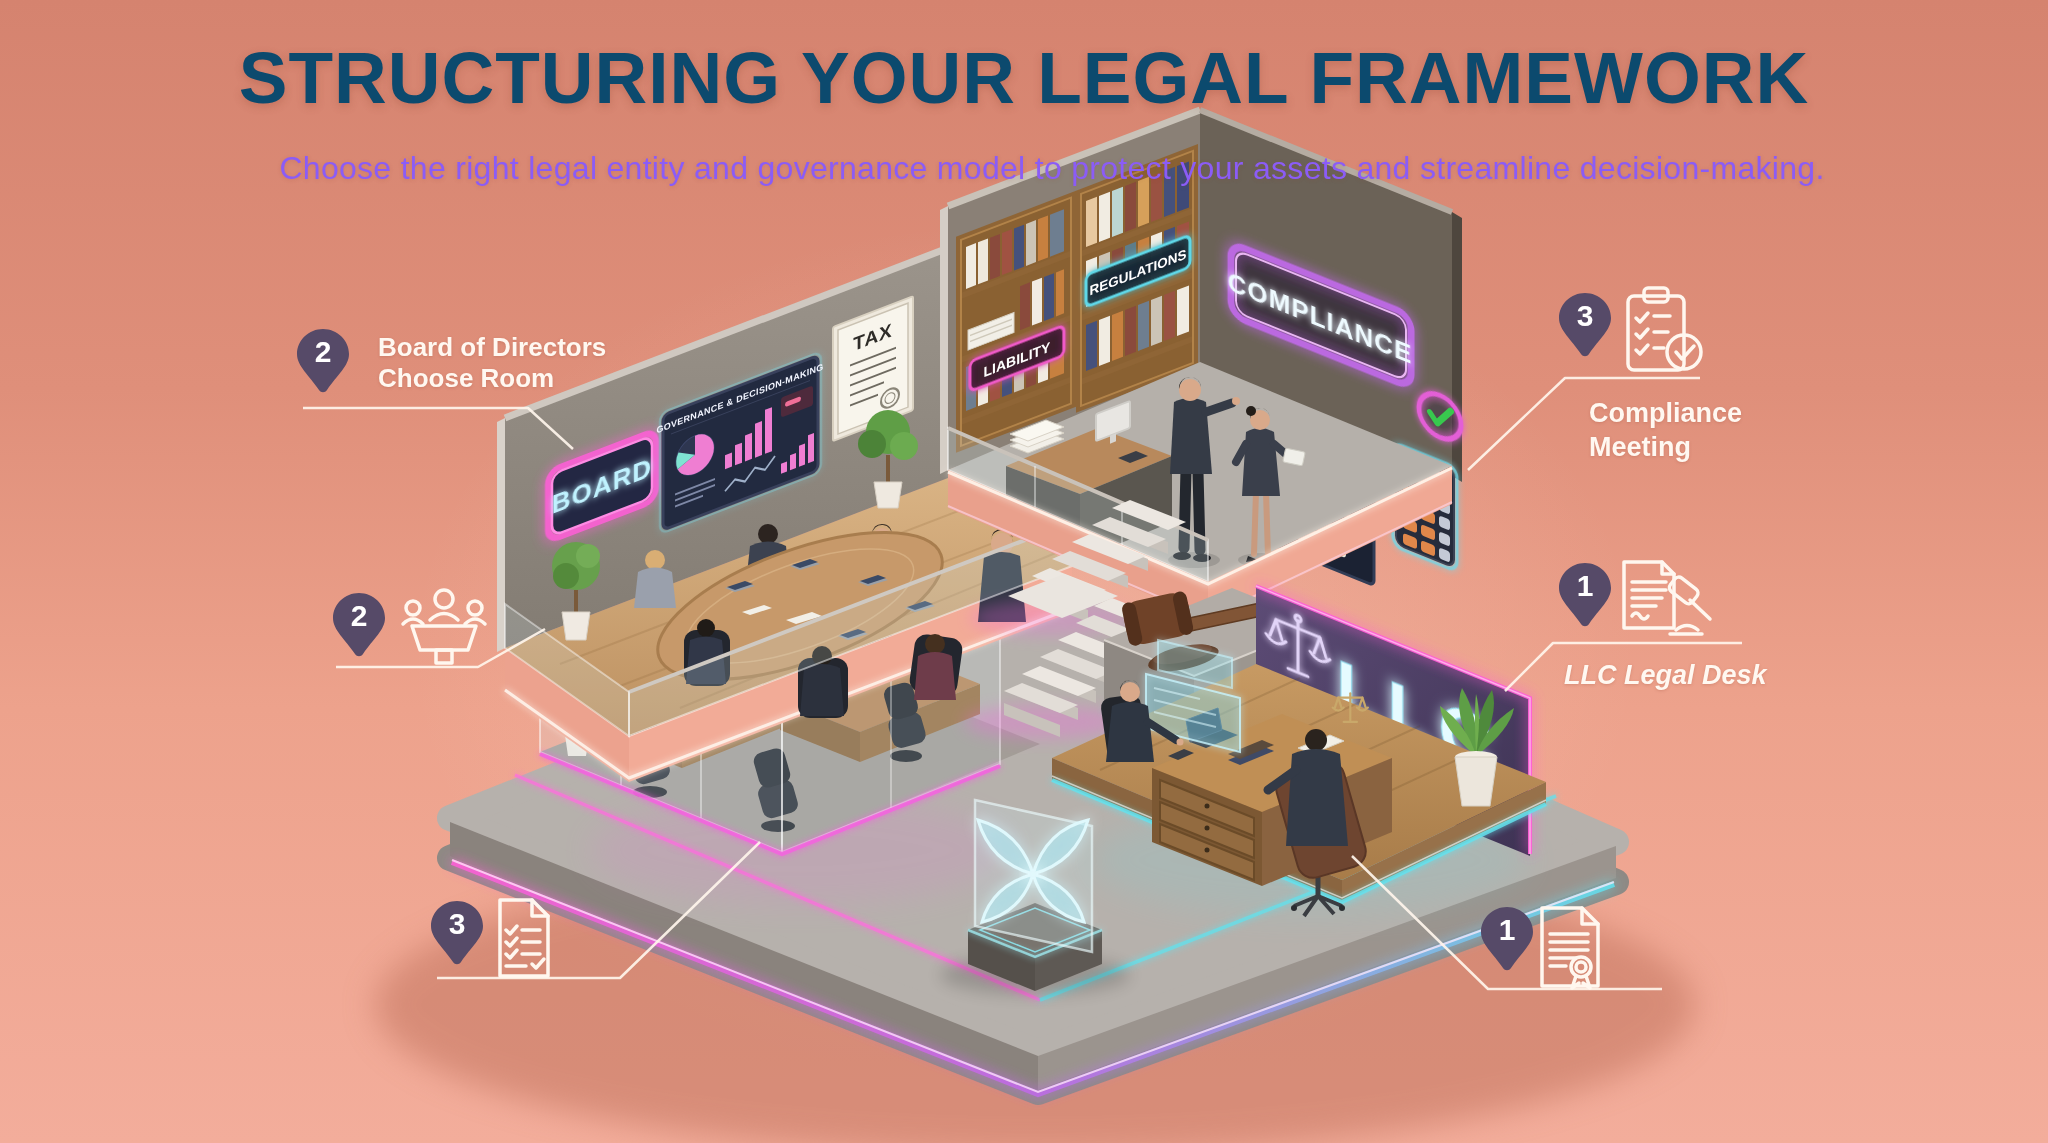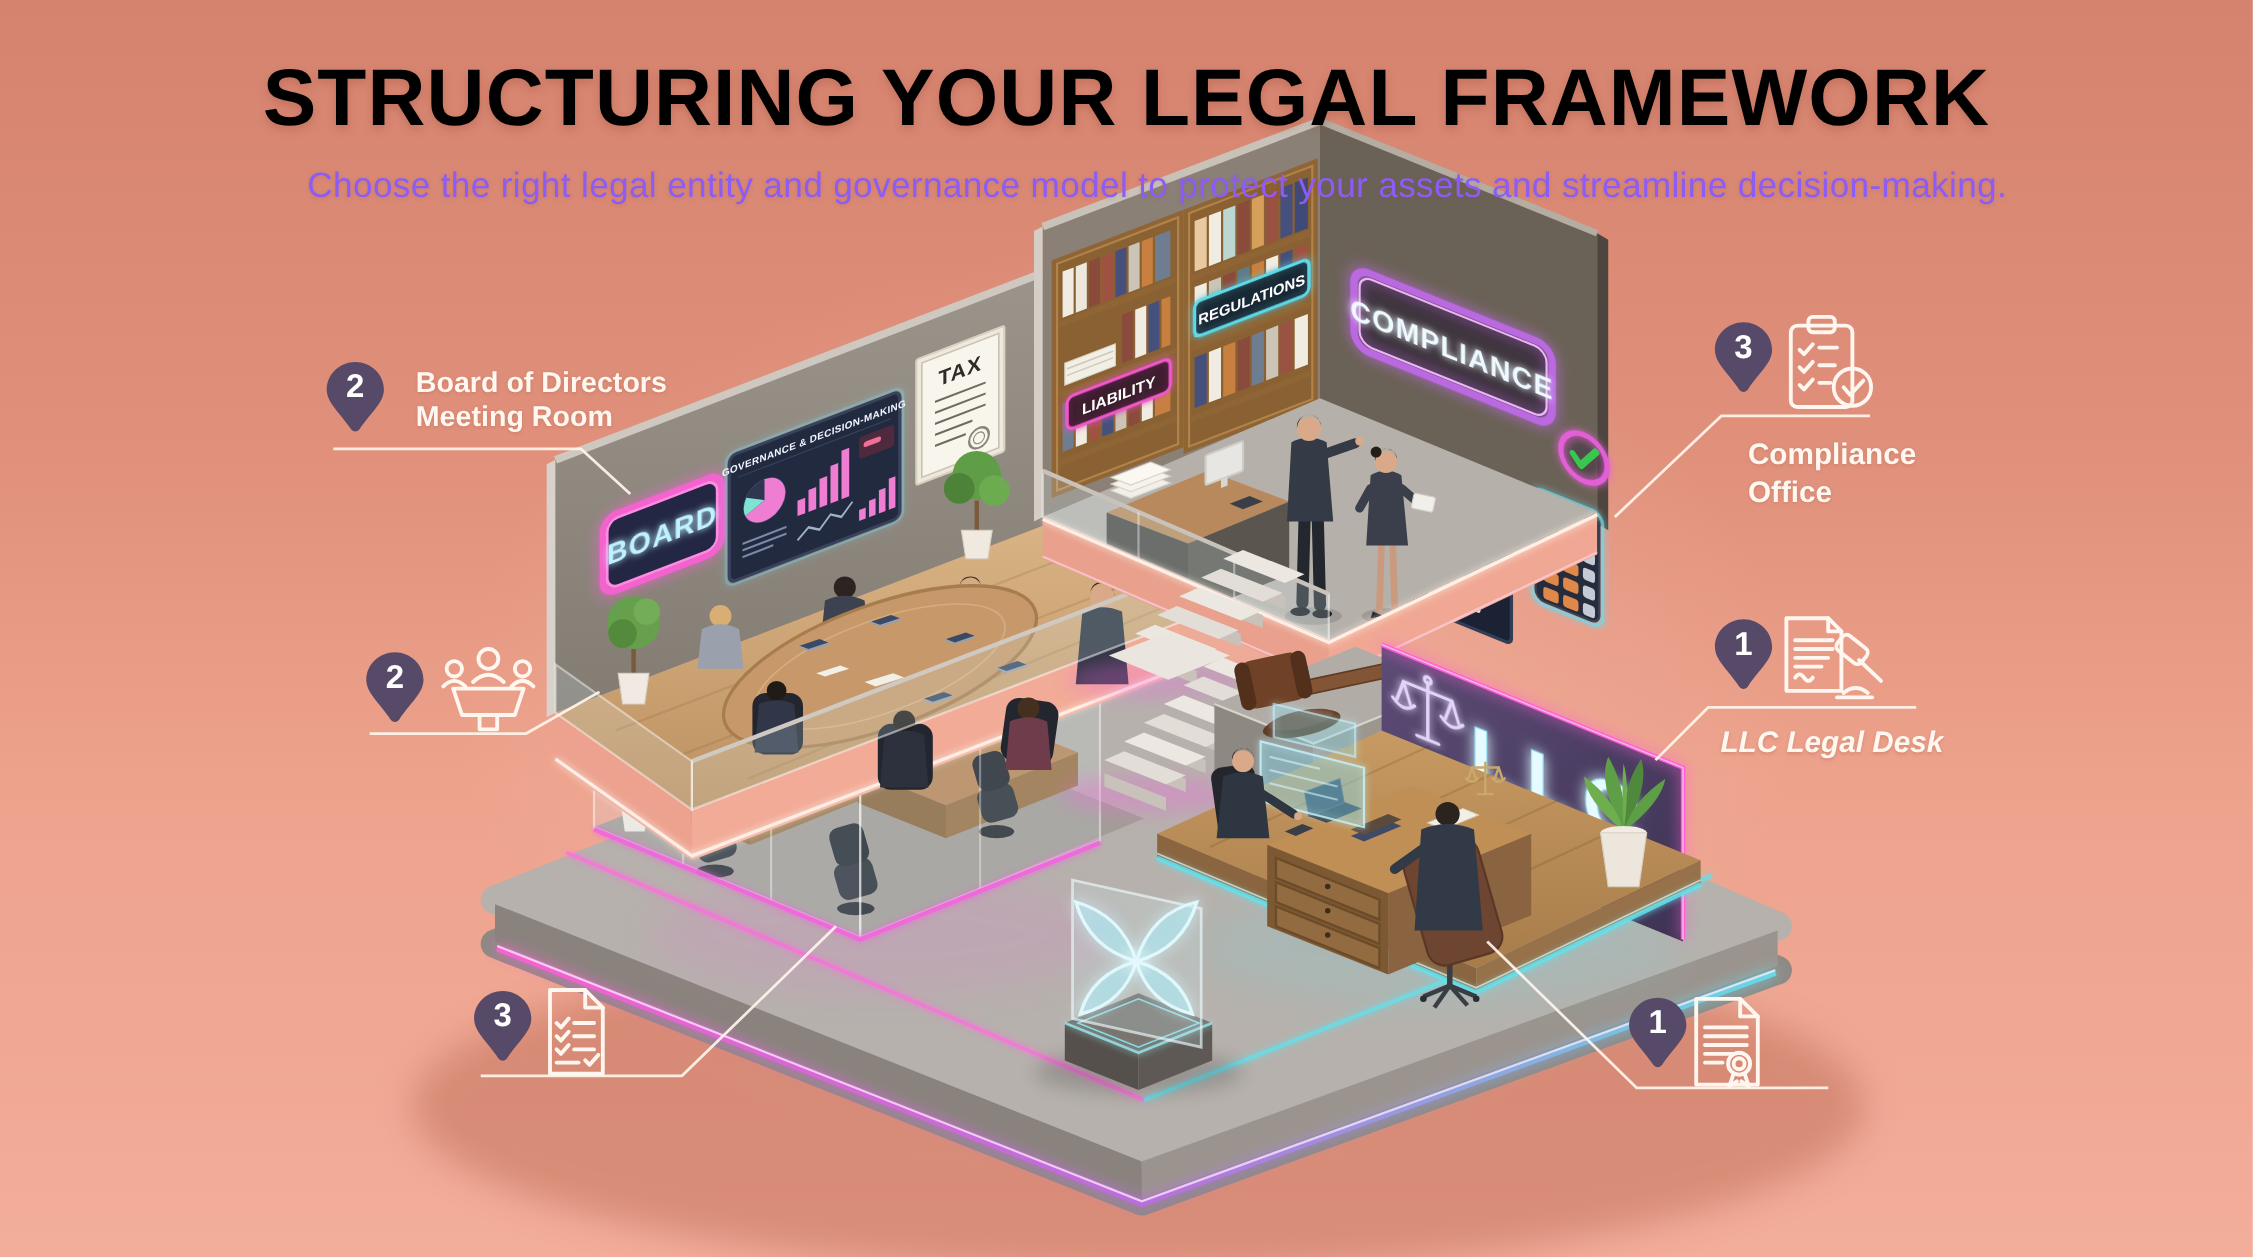--- a/index.html
+++ b/index.html
@@ -7,22 +7,22 @@
     width:2048px;height:1143px;overflow:hidden;position:relative;
     font-family:"Liberation Sans", sans-serif;
     background:linear-gradient(180deg,#d5836f 0%,#df8f7a 34%,#eda28c 62%,#f3ad9b 100%);
   }
   .scene-glow{
     position:absolute;left:324px;top:160px;width:1400px;height:900px;
     background:radial-gradient(ellipse at 50% 55%, rgba(255,214,198,.35) 0%, rgba(255,214,198,0) 62%);
     pointer-events:none;
   }
   .title{
-    position:absolute;top:48px;left:0;width:100%;text-align:center;
-    color:#000000;font-size:73px;font-weight:bold;letter-spacing:1px;
+    position:absolute;top:36px;left:0;width:100%;text-align:center;
+    color:#0c4a6e;font-size:73px;font-weight:bold;letter-spacing:1px;
     text-shadow:0 3px 8px rgba(150,70,50,.30);
   }
   .subtitle{
     position:absolute;top:150px;left:0;width:100%;text-align:center;
     color:#8b5cf6;font-size:32px;font-weight:normal;letter-spacing:.3px;
     text-shadow:0 1px 4px rgba(150,70,50,.20);
     margin-left:28px;
   }
   .abs{position:absolute;}
   .pin{width:54px;height:66px;}
@@ -689,21 +689,21 @@
 <div class="subtitle">Choose the right legal entity and governance model to protect your assets and streamline decision-making.</div>
 
 <div class="abs" style="left:296px;top:328px;">
   <svg class="pin" viewBox="0 0 54 66">
     <path d="M27 1 C41 1 53 12 53 26 C53 38 41 47 31 62 C29 65 25 65 23 62 C13 47 1 38 1 26 C1 12 13 1 27 1 Z" fill="#564a68"></path>
   </svg>
   <div class="pin-num">2</div>
 </div>
 <div class="abs callout-label lbl-26" style="left:362px;top:332px;">
   <div>Board of Directors</div>
-  <div>Meeting Room</div>
+  <div>Choose Room</div>
 </div>
 
 <div class="abs" style="left:332px;top:592px;">
   <svg class="pin" viewBox="0 0 54 66">
     <path d="M27 1 C41 1 53 12 53 26 C53 38 41 47 31 62 C29 65 25 65 23 62 C13 47 1 38 1 26 C1 12 13 1 27 1 Z" fill="#564a68"></path>
   </svg>
   <div class="pin-num">2</div>
 </div>
 <svg class="abs" style="left:398px;top:586px;" width="92" height="84" viewBox="0 0 92 84" fill="none" stroke="#fff7ef" stroke-width="3.5" stroke-linecap="round" stroke-linejoin="round">
   <circle cx="46" cy="13" r="9"></circle>
@@ -748,21 +748,21 @@
     <path d="M34 30 h16"></path>
   <path d="M16 48 l4 4 l8 -9"></path>
     <path d="M34 46 h14"></path>
   <path d="M16 64 l4 4 l8 -9"></path>
     <path d="M34 62 h10"></path>
   <circle cx="64" cy="66" r="17"></circle>
     <path d="M56 66 l6 7 l12 -13"></path>
 </svg>
 <div class="abs callout-label lbl-27" style="left:1564px;top:396px;margin-left:25px;">
   <div>Compliance</div>
-  <div>Office</div>
+  <div>Meeting</div>
 </div>
 
 <div class="abs" style="left:1558px;top:562px;">
   <svg class="pin" viewBox="0 0 54 66">
     <path d="M27 1 C41 1 53 12 53 26 C53 38 41 47 31 62 C29 65 25 65 23 62 C13 47 1 38 1 26 C1 12 13 1 27 1 Z" fill="#564a68"></path>
   </svg>
   <div class="pin-num">1</div>
 </div>
 <svg class="abs" style="left:1618px;top:554px;" width="96" height="94" viewBox="0 0 96 94" fill="none" stroke="#fff7ef" stroke-width="3.5" stroke-linecap="round" stroke-linejoin="round">
   <path d="M6 8 H44 L56 20 V74 H6 Z"></path>

